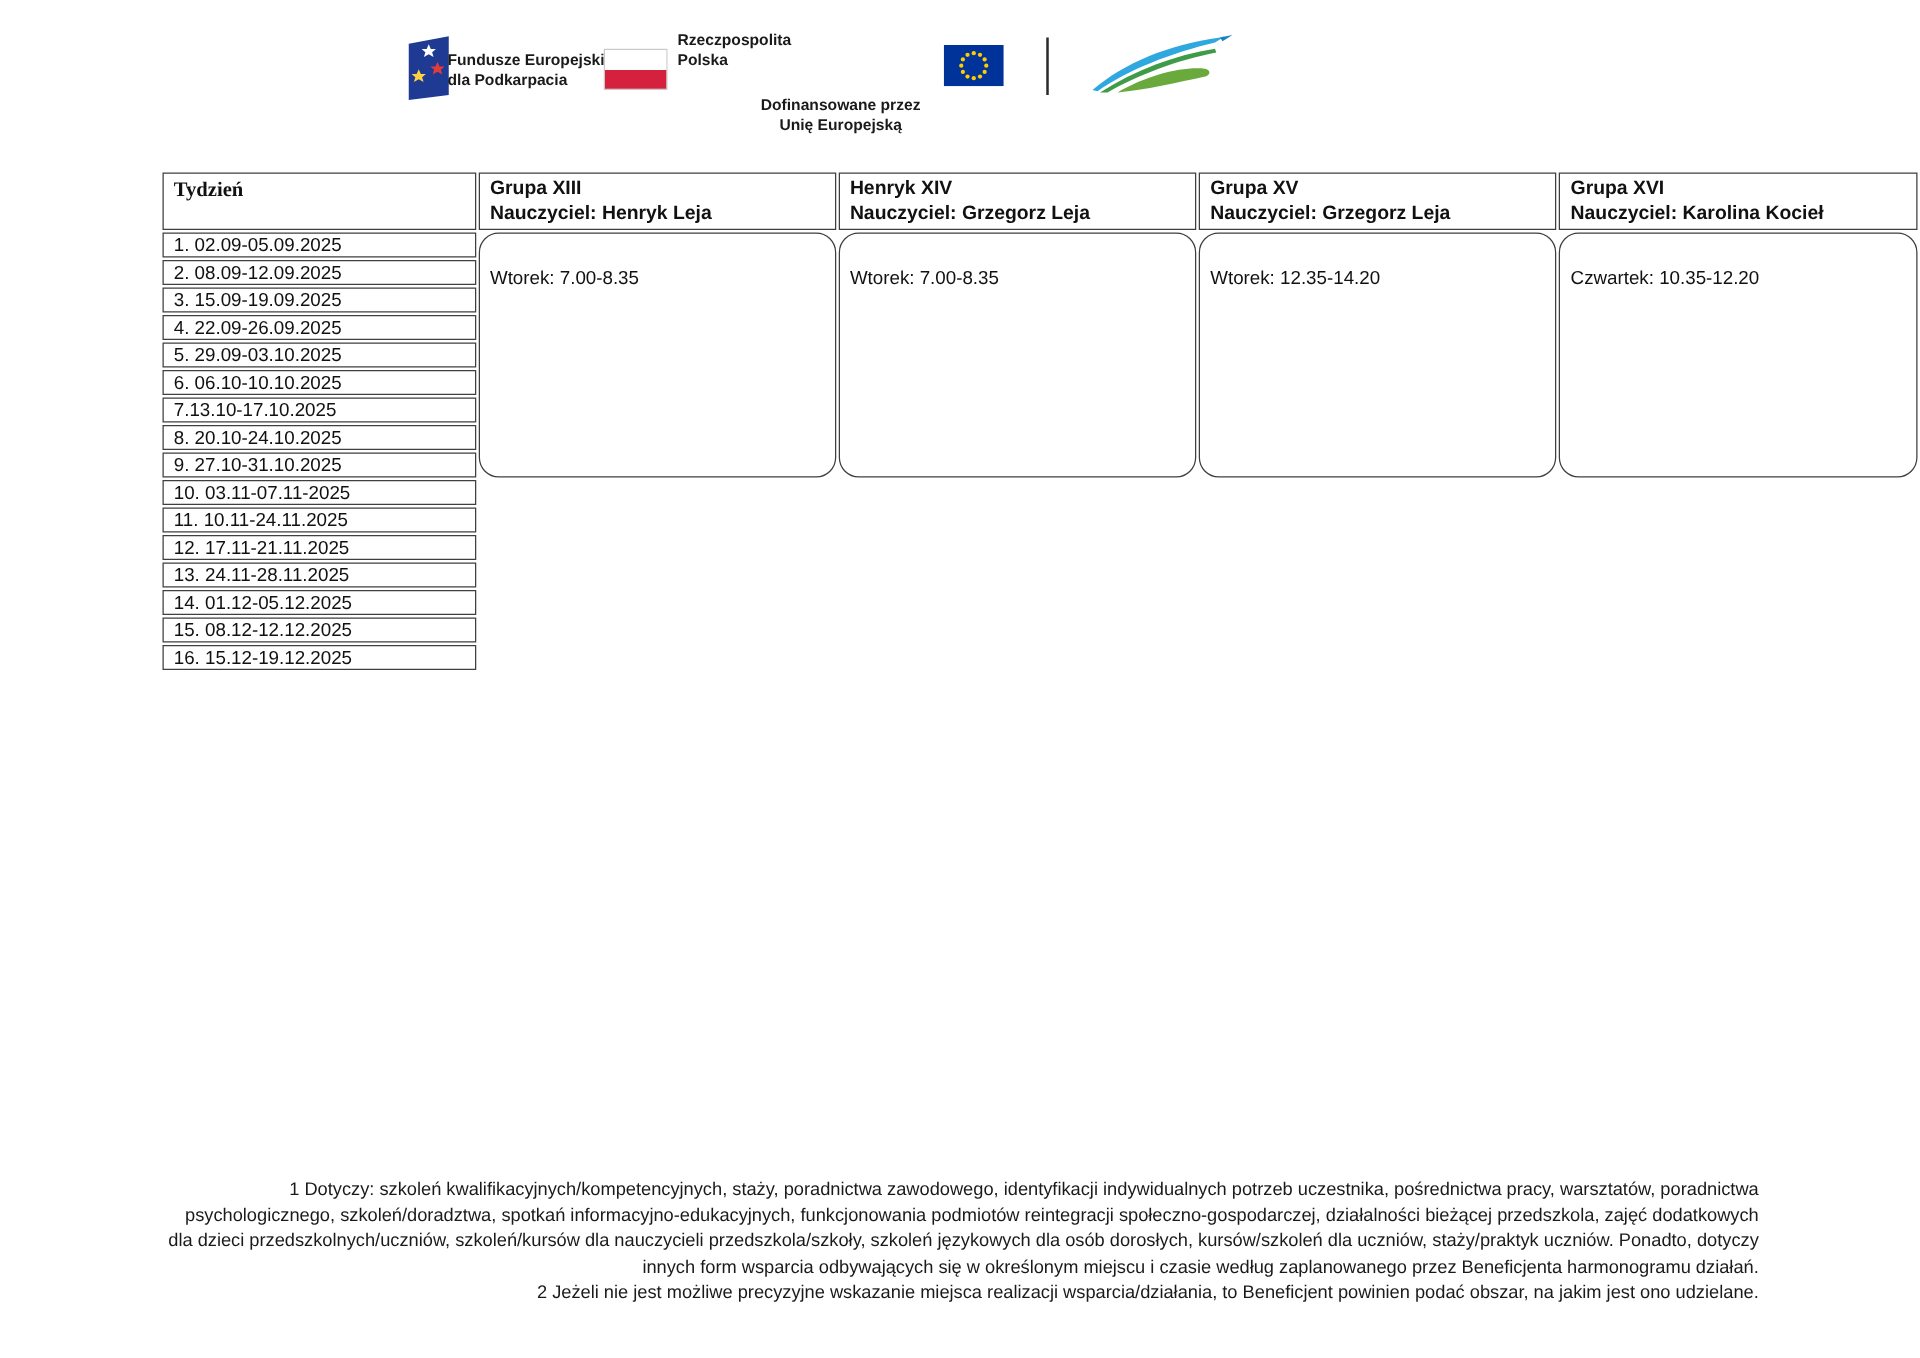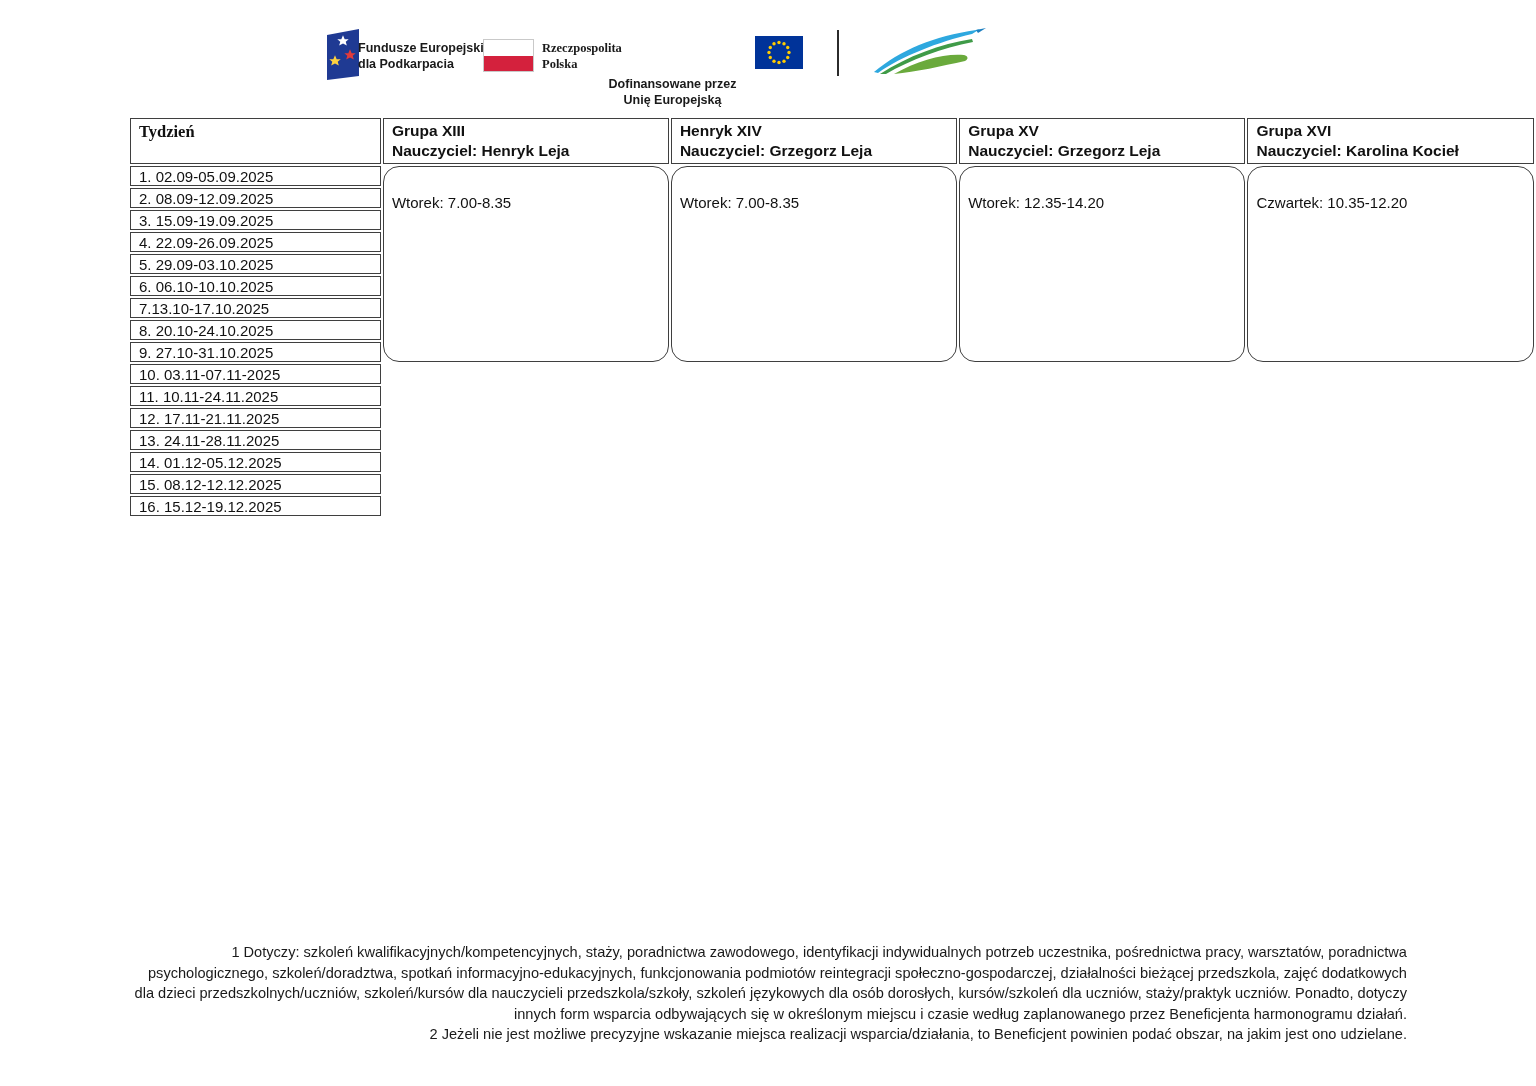--- a/index.html
+++ b/index.html
@@ -23,21 +23,21 @@
   .pk-title{
     font-size:21px;letter-spacing:6.5px;color:#757575;
     font-family:"Liberation Sans", sans-serif;white-space:nowrap;
   }
   .pk-subtitle{
     font-size:13.5px;letter-spacing:2.6px;color:#8f8f8f;
     margin-top:1px;margin-left:44px;white-space:nowrap;
   }
   
   .schedule{
-    position:absolute;left:128px;top:116px;
+    position:absolute;left:128px;top:136px;
     border-collapse:separate;border-spacing:2px;
     table-layout:fixed;
   }
   .schedule td,.schedule th{
     border:1px solid #3f3f3f;
     background:#ffffff;
     box-sizing:border-box;
     text-align:left;
     vertical-align:top;
     overflow:hidden;
@@ -90,21 +90,21 @@
     </svg>
     <div class="abs logo-text" style="left:358px;top:40px;">
       <div>Fundusze Europejskie</div>
       <div>dla Podkarpacia</div>
     </div>
 
     <div class="abs pl-flag" style="left:483px;top:39px;">
       <div class="w"></div>
         <div class="r"></div>
     </div>
-    <div class="abs logo-text" style="left:542px;top:40px;font-family:Liberation Serif, serif;">
+    <div class="abs logo-text" style="left:542px;top:24px;">
       <div>Rzeczpospolita</div>
       <div>Polska</div>
     </div>
 
     <div class="abs logo-text right" style="left:598px;top:40px;width:149px;">
       <div>Dofinansowane przez</div>
       <div>Unię Europejską</div>
     </div>
 
     <svg class="abs" style="left:755px;top:36px;" width="48" height="33" viewBox="0 0 48 33">

